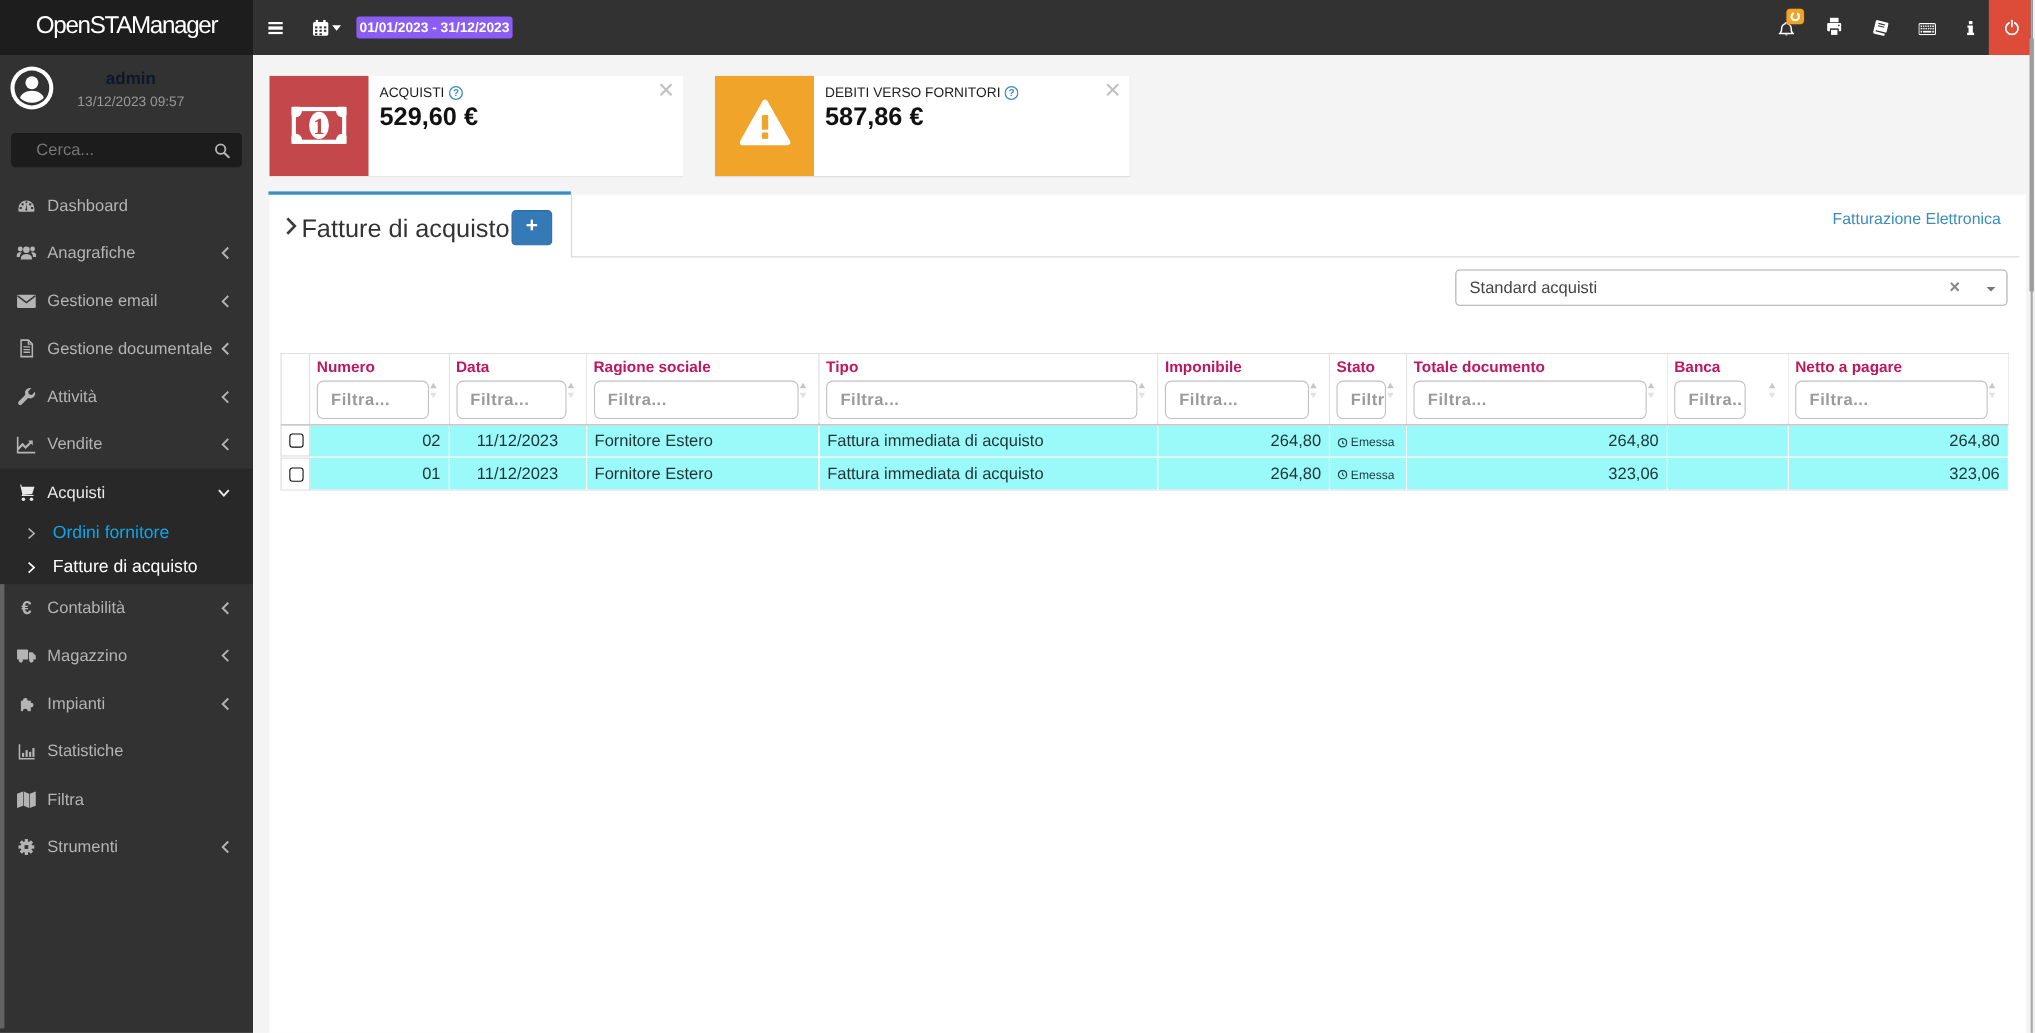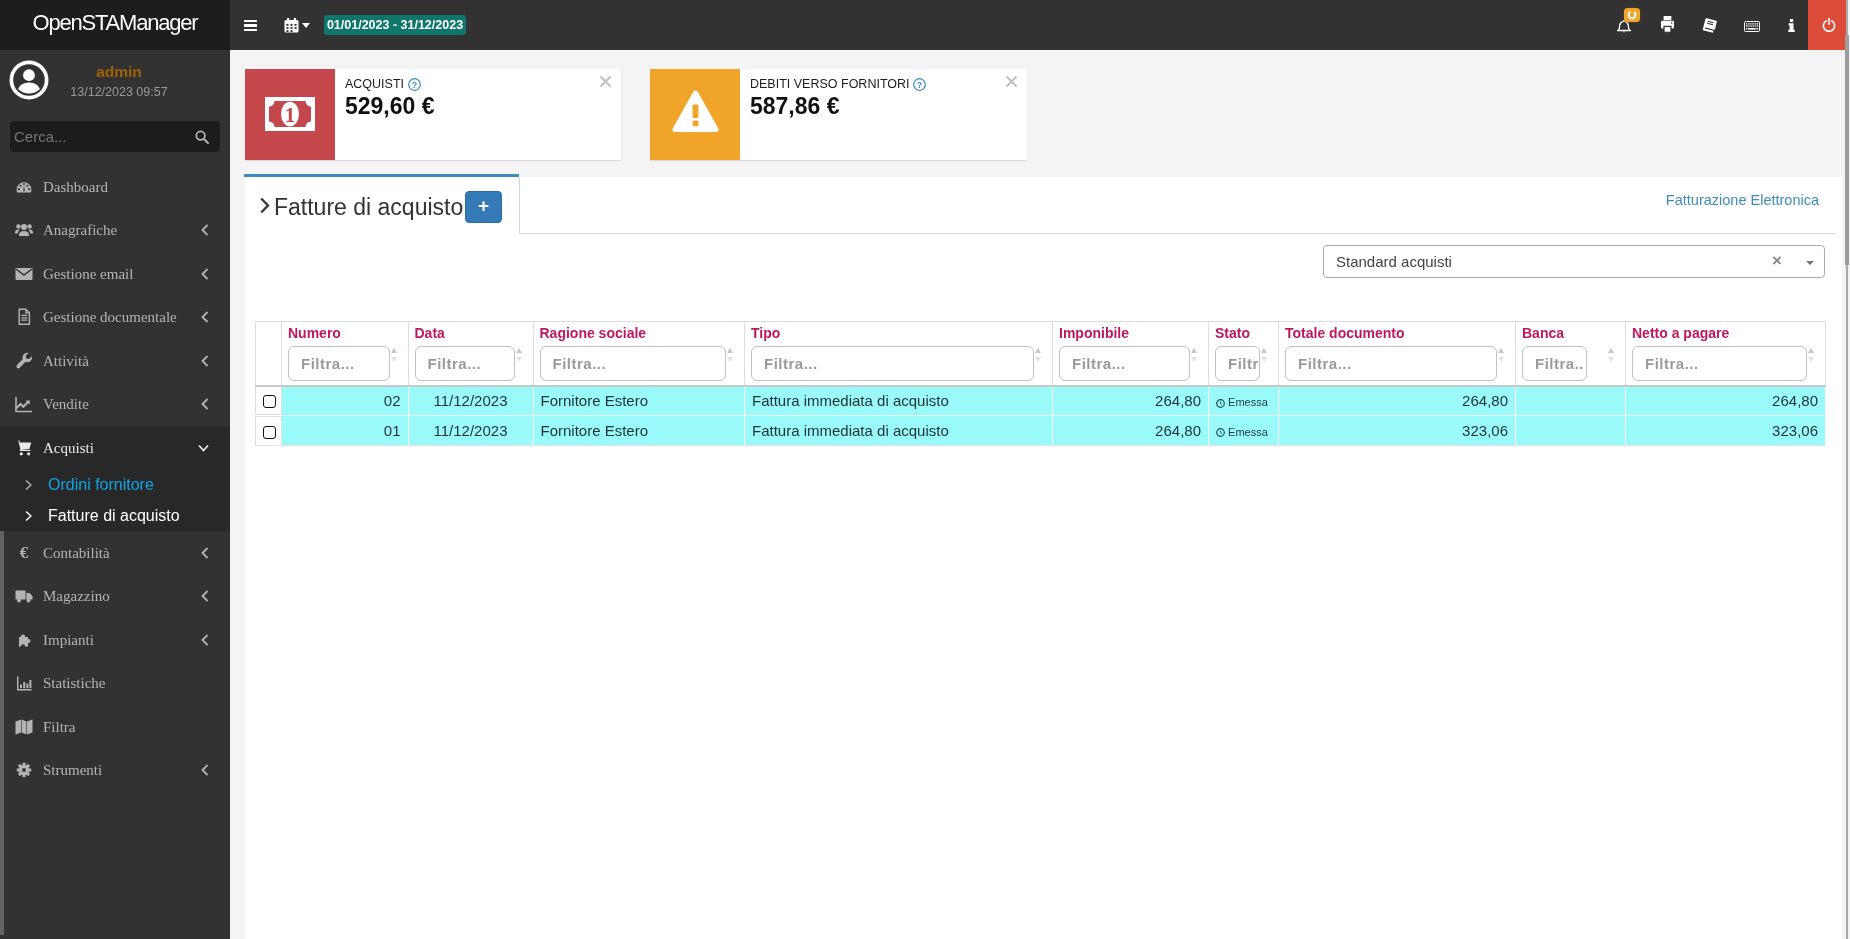--- a/index.html
+++ b/index.html
@@ -3,34 +3,34 @@
 <meta charset="utf-8">
 <style>
 * { margin:0; padding:0; box-sizing:border-box; }
 html,body { width:1850px; height:939px; overflow:hidden; }
 body { font-family:"Liberation Sans", sans-serif; background:#f4f4f4; position:relative; }
 .abs { position:absolute; }
 
 
 #logo { left:0; top:0; width:230px; height:50px; background:#1d1d1d; color:#fff; font-size:22px; line-height:46px; letter-spacing:-1.2px; text-align:center; }
 #navbar { left:230px; top:0; width:1620px; height:50px; background:#323232; }
-#databadge { left:324px; top:15px; width:142px; height:20px; background:#0f766e; border-radius:3px; color:#fff; font-weight:bold; font-size:12.5px; line-height:20px; text-align:center; }
+#databadge { left:324px; top:15px; width:142px; height:20px; background:#8b5cf6; border-radius:3px; color:#fff; font-weight:bold; font-size:12.5px; line-height:20px; text-align:center; }
 #pwr { left:1808px; top:0; width:38px; height:50px; background:#dd4b39; }
 
 
 #sbedge { left:1848px; top:0; width:2px; height:939px; background:#f2f2f2; }
 #sbthumb { left:1845px; top:35px; width:4px; height:230px; background:#9d9d9d; }
 
 
 #sidebar { left:0; top:50px; width:230px; height:889px; background:#323232; }
-#uname { left:49px; top:63px; width:140px; text-align:center; color:#a16207; font-size:15.5px; font-weight:bold; }
+#uname { left:49px; top:63px; width:140px; text-align:center; color:#0f172a; font-size:15.5px; font-weight:bold; }
 #udate { left:29px; top:85px; width:180px; text-align:center; color:#989898; font-size:12.5px; }
-#search { left:10px; top:121px; width:210px; height:31px; background:#1c1c1c; border-radius:4px; color:#767676; font-size:15px; line-height:31px; padding-left:4px; }
+#search { left:10px; top:121px; width:210px; height:31px; background:#1c1c1c; border-radius:4px; color:#767676; font-size:15px; line-height:31px; padding-left:23px; }
 #slimthumb { left:0; top:467px; width:4px; height:468px; background:rgba(255,255,255,0.24); }
-.mi { position:absolute; left:0; width:230px; height:43.5px; color:#b4b4b4; font-size:15px;font-family:Liberation Serif, serif; }
+.mi { position:absolute; left:0; width:230px; height:43.5px; color:#b4b4b4; font-size:15px; }
 .mi .lbl { position:absolute; left:43px; top:50%; transform:translateY(-50%); }
 .mi .ic { position:absolute; left:15px; top:50%; transform:translateY(-50%); width:18px; height:18px; }
 .mi .chev { position:absolute; right:21px; top:50%; transform:translateY(-50%); width:8px; height:12px; }
 .sub { position:absolute; left:0; width:230px; height:30.75px; color:#0ea5e9; font-size:16px; background:#282828; }
 .sub .lbl { position:absolute; left:48px; top:50%; transform:translateY(-50%); }
 .sub .chev { position:absolute; left:25px; top:50%; transform:translateY(-50%); width:7px; height:11px; }
 
 
 #ib1 { left:245px; top:69px; width:376px; height:91px; background:#fff; box-shadow:0 1px 1px rgba(0,0,0,0.1); }
 #ib2 { left:650px; top:69px; width:377px; height:91px; background:#fff; box-shadow:0 1px 1px rgba(0,0,0,0.1); }

